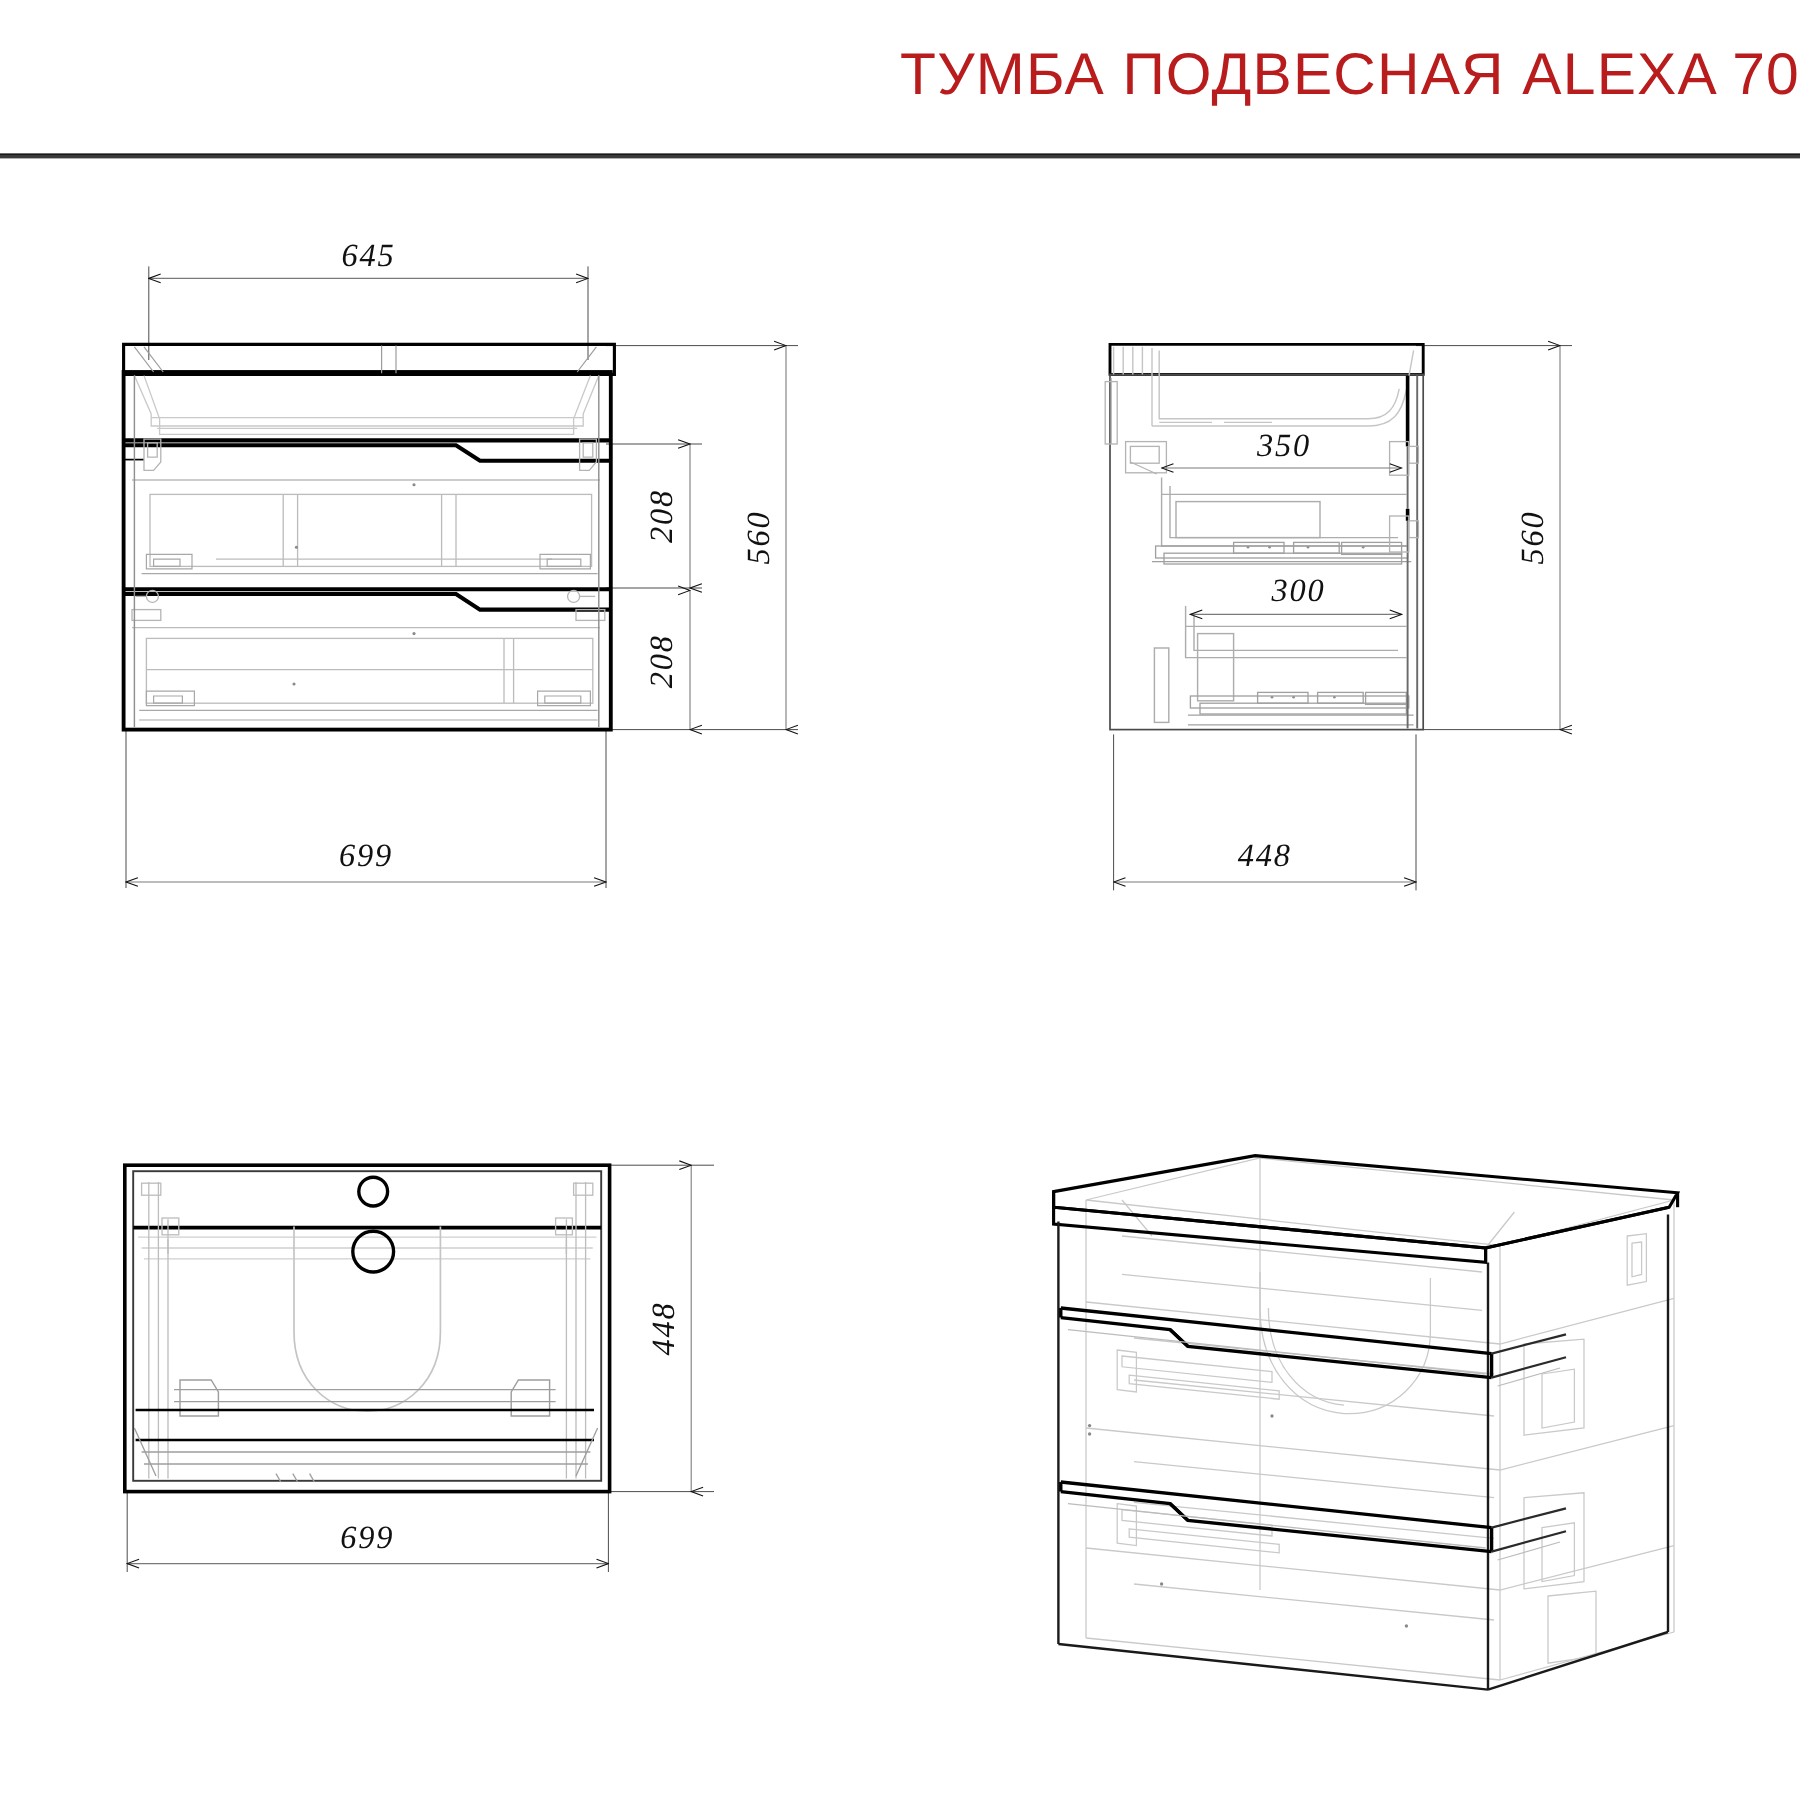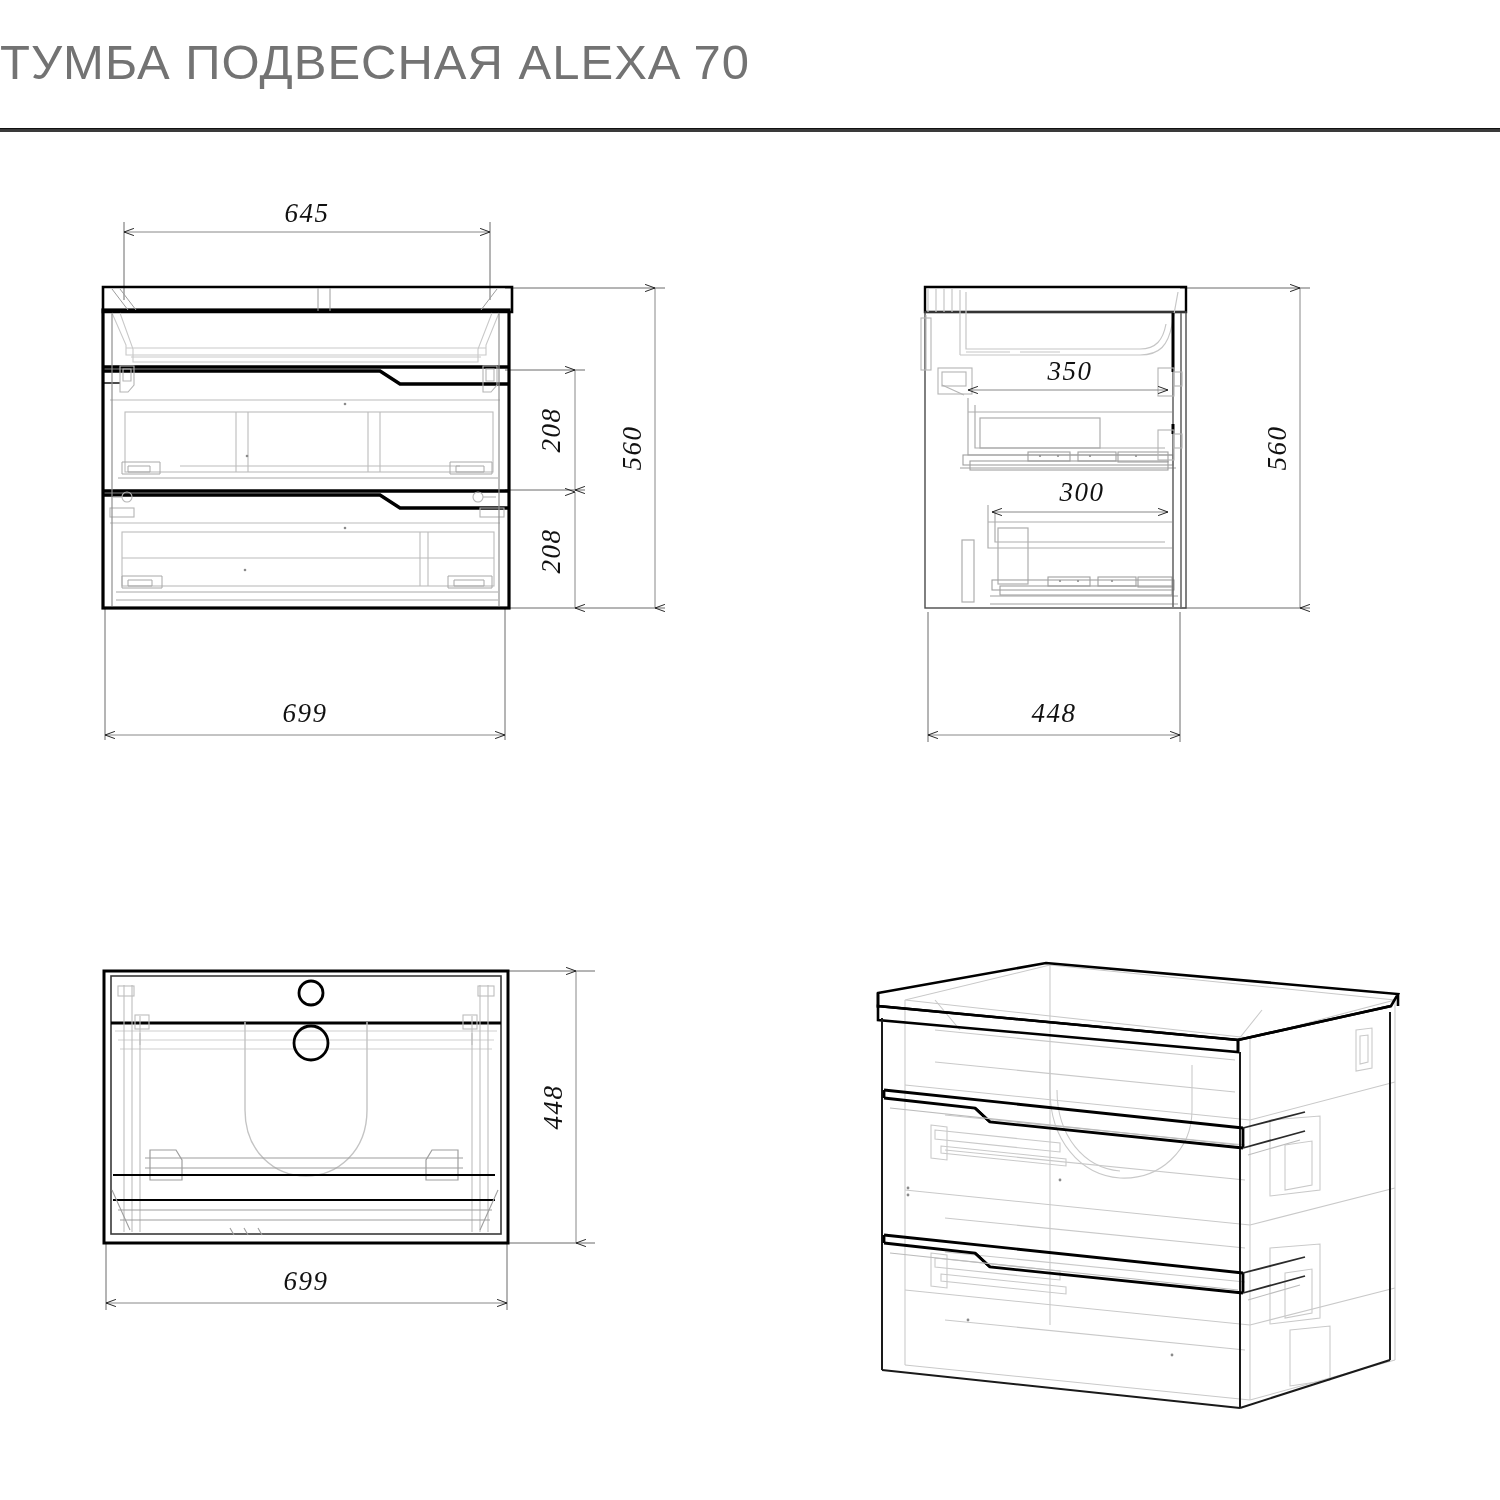--- a/index.html
+++ b/index.html
@@ -19,26 +19,26 @@
     inset: 0;
     width: 1500px;
     height: 1500px;
     background: #ffffff;
   }
   #title-text {
     position: absolute;
     left: 0;
     top: 34px;
     width: 1500px;
-    text-align: left;
+    text-align: right;
     font-family: "Liberation Sans", sans-serif;
     font-size: 49px;
     font-weight: 400;
     letter-spacing: 1px;
-    color: #737373;
+    color: #b91c1c;
     white-space: nowrap;
   }
   #title-rule {
     position: absolute;
     left: 0;
     top: 128px;
     width: 1500px;
     height: 3px;
     background: #3a3a3a;
     border-top: 1px solid #111;

